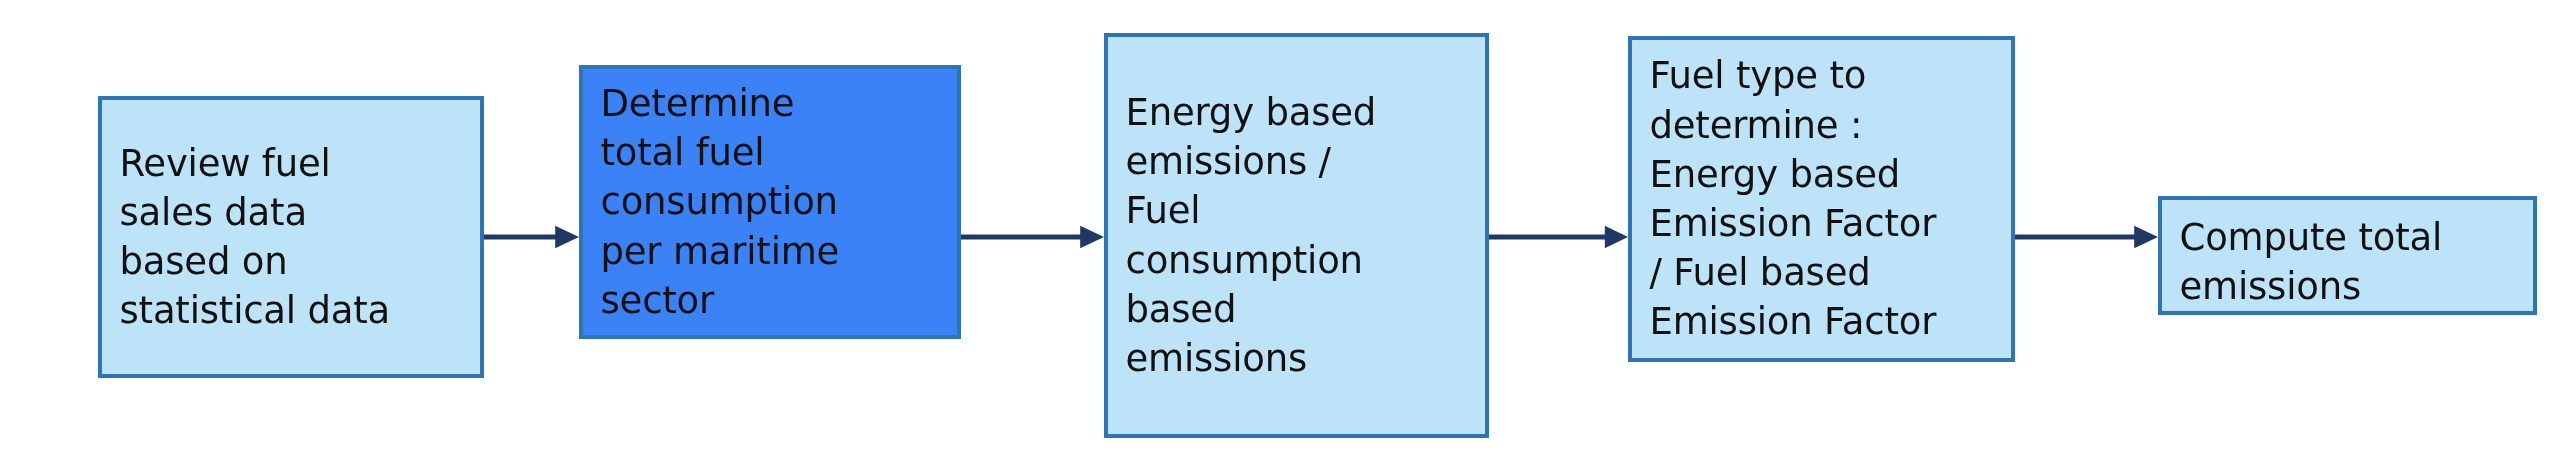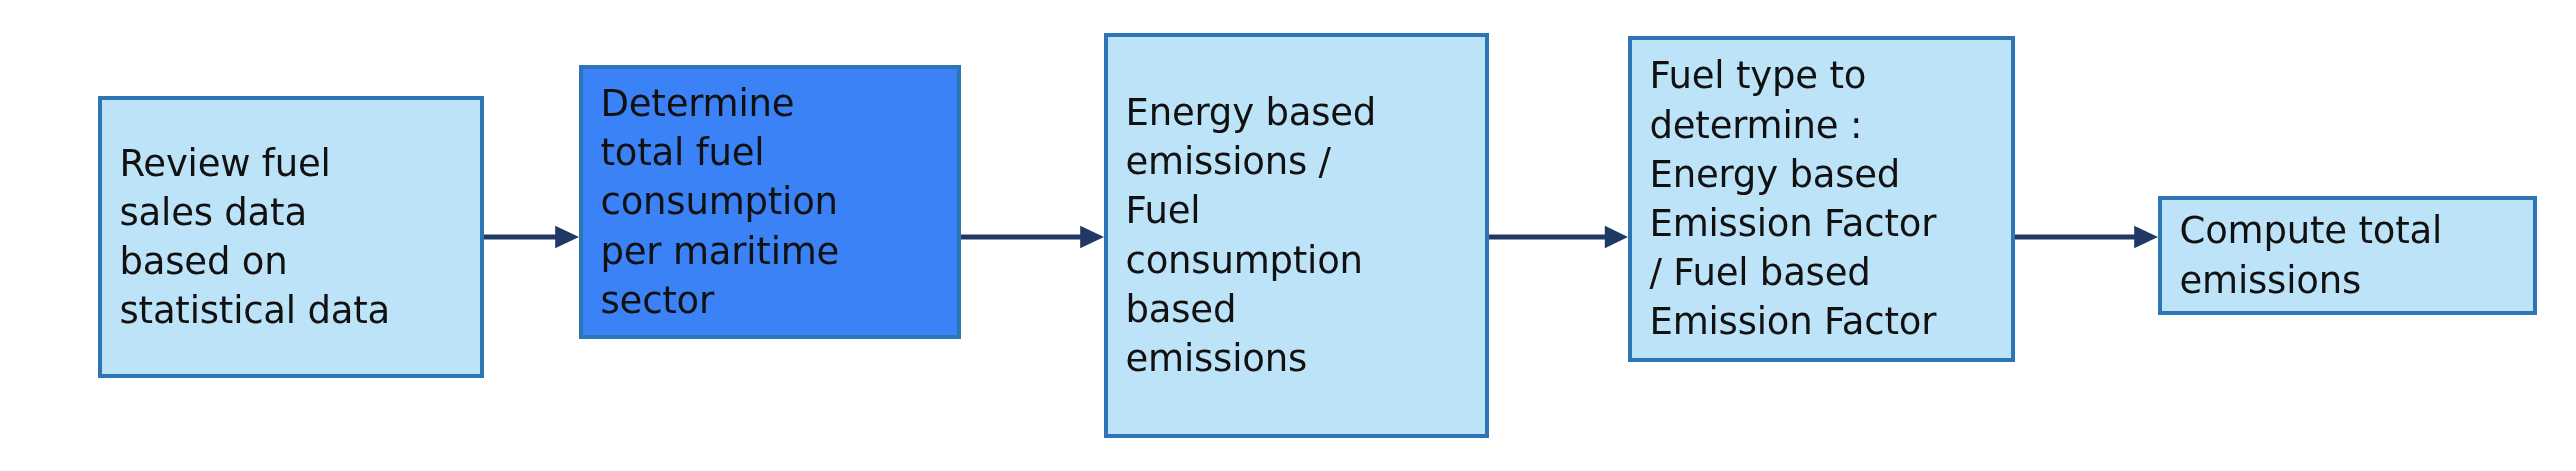--- a/index.html
+++ b/index.html
@@ -99,19 +99,19 @@
 emissions</span>
   </div>
   <div class="node" id="node-3" style="left: 1628px; top: 36px; width: 387px; height: 326px; background: rgb(189, 227, 248); border-color: rgb(46, 117, 182);">
     <span class="node-label">Fuel type to
 determine :
 Energy based
 Emission Factor
 / Fuel based
 Emission Factor</span>
   </div>
-  <div class="node" id="node-4" style="left: 2158px; top: 196px; width: 379px; height: 119px; background: rgb(189, 227, 248); border-color: rgb(46, 117, 182);">
+  <div class="node" id="node-4" style="left: 2158px; top: 196px; width: 379px; height: 119px; background: rgb(189, 227, 248); border-color: rgb(46, 117, 182); align-items: flex-end;">
     <span class="node-label">Compute total
 emissions</span>
   </div>
 
 </div>
 
 
 </body></html>

